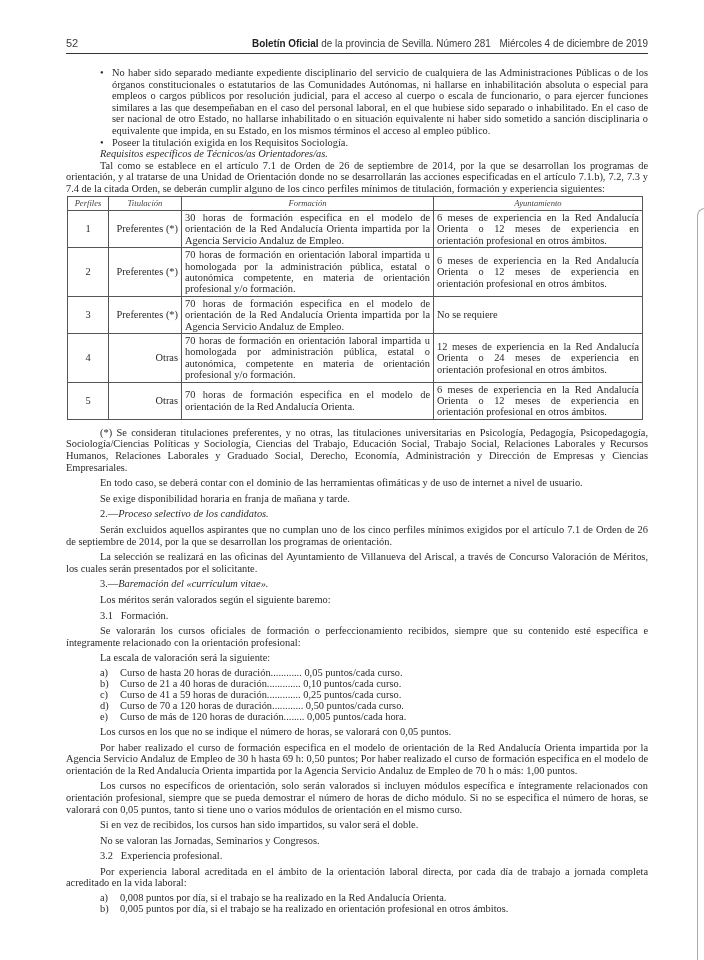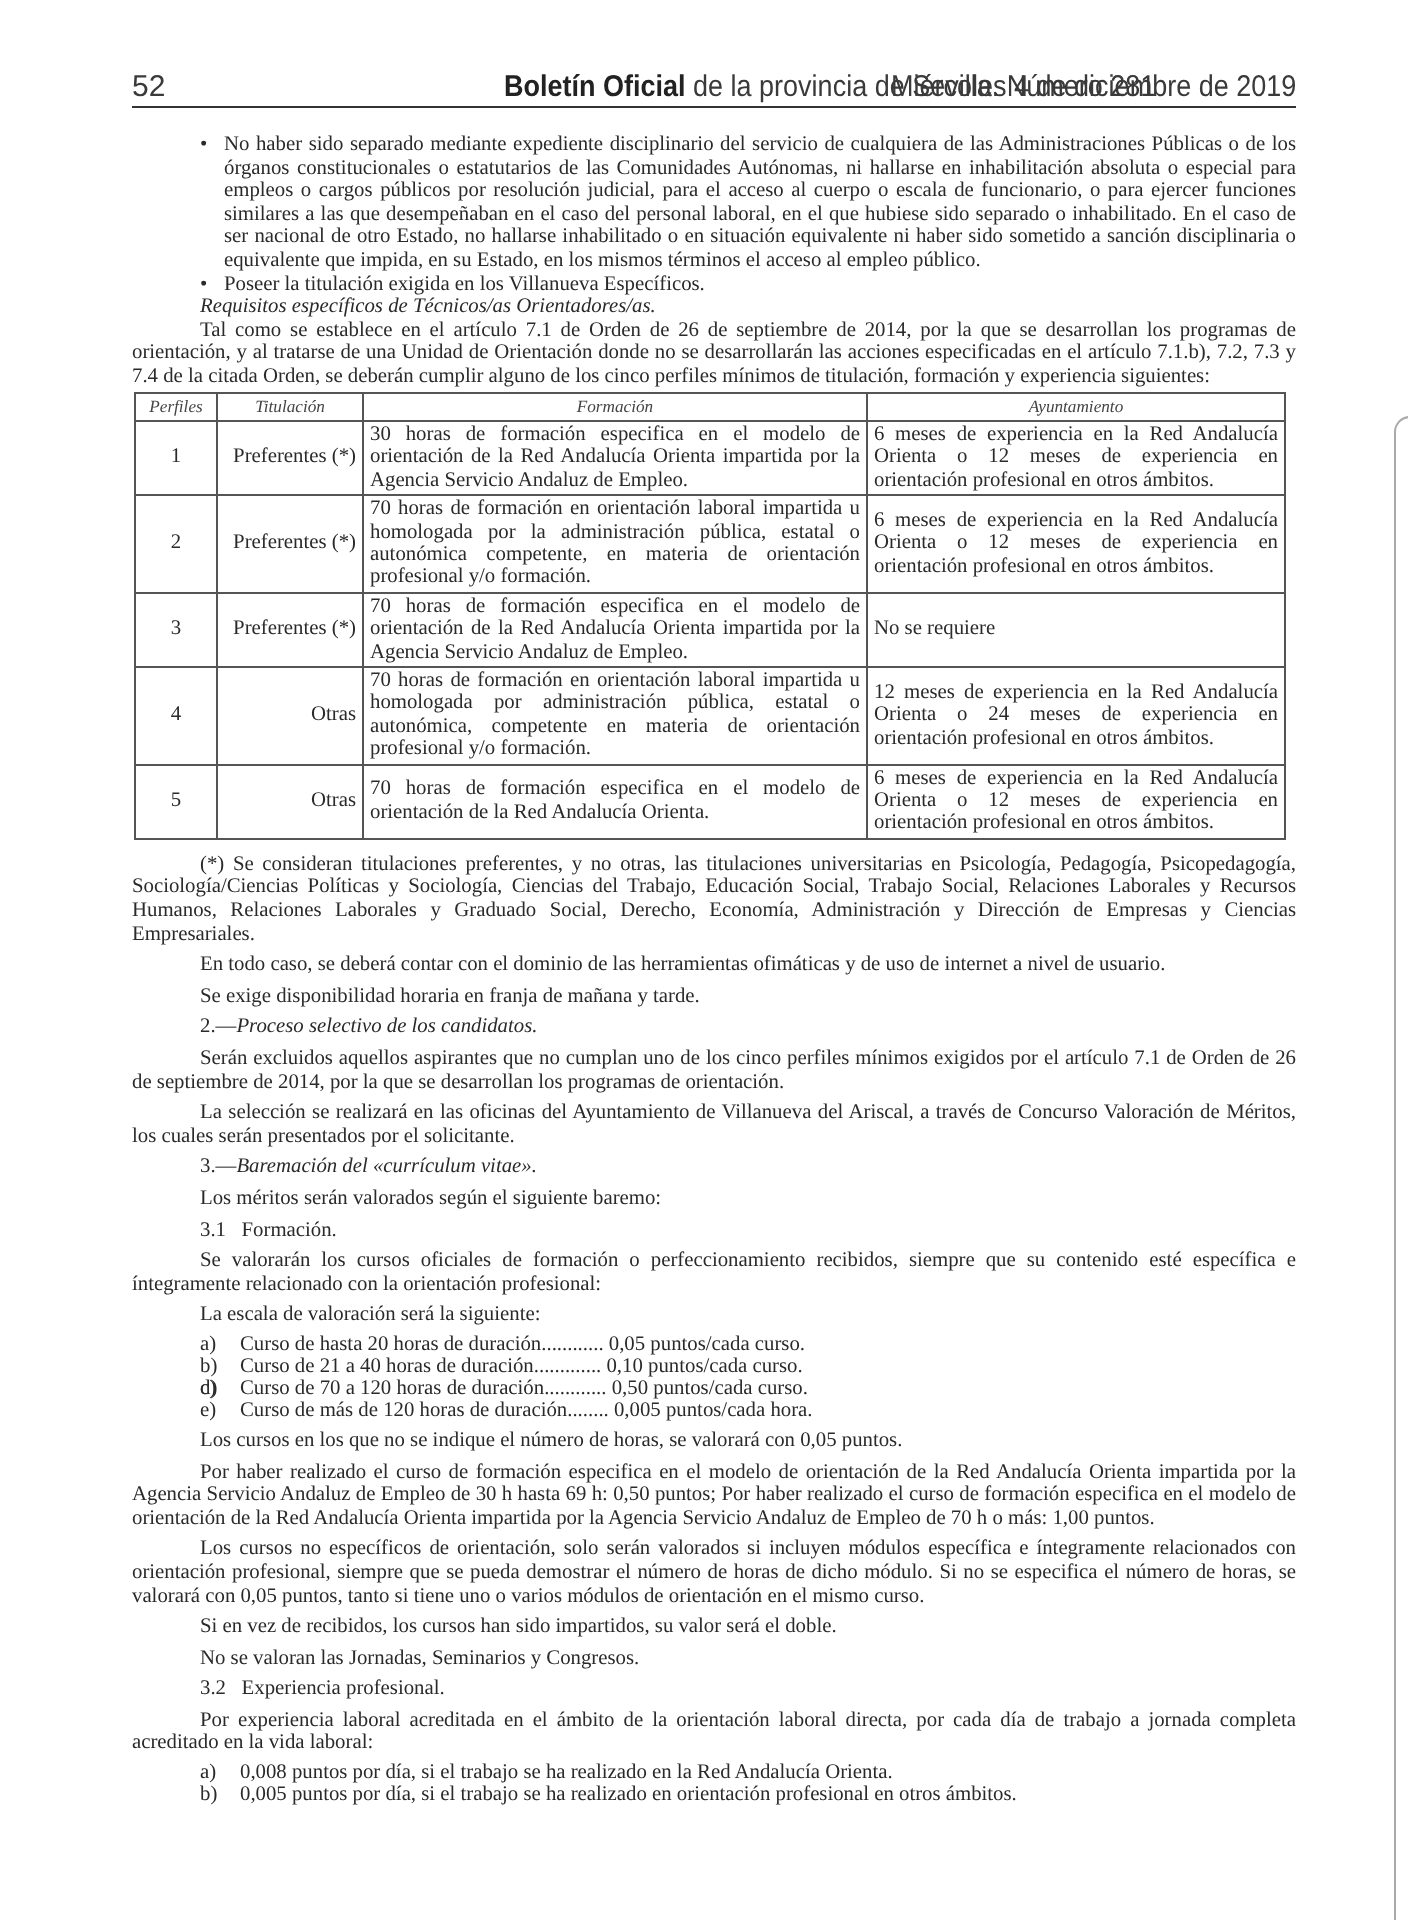--- a/index.html
+++ b/index.html
@@ -1,19 +1,19 @@
 <!DOCTYPE html>
 <html><head>
 <meta charset="utf-8">
 <style>
   html, body { margin: 0; padding: 0; background: #ffffff; }
   body { width: 704px; height: 960px; position: relative; overflow: hidden;
          font-family: "Liberation Serif", serif; color: #2a2a2a; font-size: 10.4px; line-height: 11.6px; }
   .header { position: absolute; left: 66px; top: 38px; width: 582px; height: 14px;
-            font-family: "Liberation Sans", sans-serif; font-size: 15px; color: #3a3a3a; }
+            font-family: "Liberation Sans", sans-serif; font-size: 11px; color: #3a3a3a; }
   .header .pn { position: absolute; left: 0; top: 0; }
   .header .center { position: absolute; left: 186px; top: 0; transform: scaleX(0.9); transform-origin: left; }
   .header .center b { font-weight: bold; color: #222; }
   .header .date { position: absolute; right: 0; top: 0; transform: scaleX(0.9); transform-origin: right; }
   .header-rule { position: absolute; left: 66px; top: 53px; width: 582px; height: 0; border-top: 1.3px solid #333; }
 
   .content { position: absolute; left: 66px; top: 67px; width: 582px; }
   .bullets { list-style: none; margin: 0; padding: 0; }
   .bullets li { position: relative; padding-left: 28px; margin-left: 8px; text-align: justify; }
   .bullets li .dot { position: absolute; left: 26px; top: 0; }
@@ -49,21 +49,21 @@
 <div class="header-rule"></div>
 
 <div class="content">
   <ul class="bullets">
     <li>
         <span class="dot">•</span>
         <span class="btxt">No haber sido separado mediante expediente disciplinario del servicio de cualquiera de las Administraciones Públicas o de los órganos constitucionales o estatutarios de las Comunidades Autónomas, ni hallarse en inhabilitación absoluta o especial para empleos o cargos públicos por resolución judicial, para el acceso al cuerpo o escala de funcionario, o para ejercer funciones similares a las que desempeñaban en el caso del personal laboral, en el que hubiese sido separado o inhabilitado. En el caso de ser nacional de otro Estado, no hallarse inhabilitado o en situación equivalente ni haber sido sometido a sanción disciplinaria o equivalente que impida, en su Estado, en los mismos términos el acceso al empleo público.</span>
       </li>
     <li>
         <span class="dot">•</span>
-        <span class="btxt">Poseer la titulación exigida en los Villanueva Específicos.</span>
+        <span class="btxt">Poseer la titulación exigida en los Requisitos Sociología.</span>
       </li>
   </ul>
 
   <p class="ind it">Requisitos específicos de Técnicos/as Orientadores/as.</p>
   <p class="ind">Tal como se establece en el artículo 7.1 de Orden de 26 de septiembre de 2014, por la que se desarrollan los programas de orientación, y al tratarse de una Unidad de Orientación donde no se desarrollarán las acciones especificadas en el artículo 7.1.b), 7.2, 7.3 y 7.4 de la citada Orden, se deberán cumplir alguno de los cinco perfiles mínimos de titulación, formación y experiencia siguientes:</p>
 
   <table class="perf">
     <thead>
       <tr>
         <th>Perfiles</th>
@@ -114,21 +114,21 @@
   <p class="ind sp">La selección se realizará en las oficinas del Ayuntamiento de Villanueva del Ariscal, a través de Concurso Valoración de Méritos, los cuales serán presentados por el solicitante.</p>
   <p class="ind2 sp"><span>3.—</span><span class="it">Baremación del «currículum vitae».</span></p>
   <p class="ind2 sp">Los méritos serán valorados según el siguiente baremo:</p>
   <p class="ind2 sp" style="white-space:pre">3.1   Formación.</p>
   <p class="ind sp">Se valorarán los cursos oficiales de formación o perfeccionamiento recibidos, siempre que su contenido esté específica e íntegramente relacionado con la orientación profesional:</p>
   <p class="ind2 sp">La escala de valoración será la siguiente:</p>
 
   <ul class="list-scale">
     <li><span class="lbl">a)</span><span>Curso de hasta 20 horas de duración............ 0,05 puntos/cada curso.</span></li>
     <li><span class="lbl">b)</span><span>Curso de 21 a 40 horas de duración............. 0,10 puntos/cada curso.</span></li>
-    <li><span class="lbl">c)</span></li>
+    <li><span class="lbl">c)</span><span>Curso de 41 a 59 horas de duración............. 0,25 puntos/cada curso.</span></li>
     <li><span class="lbl">d)</span><span>Curso de 70 a 120 horas de duración............ 0,50 puntos/cada curso.</span></li>
     <li><span class="lbl">e)</span><span>Curso de más de 120 horas de duración........ 0,005 puntos/cada hora.</span></li>
   </ul>
 
   <p class="ind2 sp">Los cursos en los que no se indique el número de horas, se valorará con 0,05 puntos.</p>
   <p class="ind sp">Por haber realizado el curso de formación especifica en el modelo de orientación de la Red Andalucía Orienta impartida por la Agencia Servicio Andaluz de Empleo de 30 h hasta 69 h: 0,50 puntos; Por haber realizado el curso de formación especifica en el modelo de orientación de la Red Andalucía Orienta impartida por la Agencia Servicio Andaluz de Empleo de 70 h o más: 1,00 puntos.</p>
   <p class="ind sp">Los cursos no específicos de orientación, solo serán valorados si incluyen módulos específica e íntegramente relacionados con orientación profesional, siempre que se pueda demostrar el número de horas de dicho módulo. Si no se especifica el número de horas, se valorará con 0,05 puntos, tanto si tiene uno o varios módulos de orientación en el mismo curso.</p>
   <p class="ind2 sp">Si en vez de recibidos, los cursos han sido impartidos, su valor será el doble.</p>
   <p class="ind2 sp">No se valoran las Jornadas, Seminarios y Congresos.</p>
   <p class="ind2 sp" style="white-space:pre">3.2   Experiencia profesional.</p>

